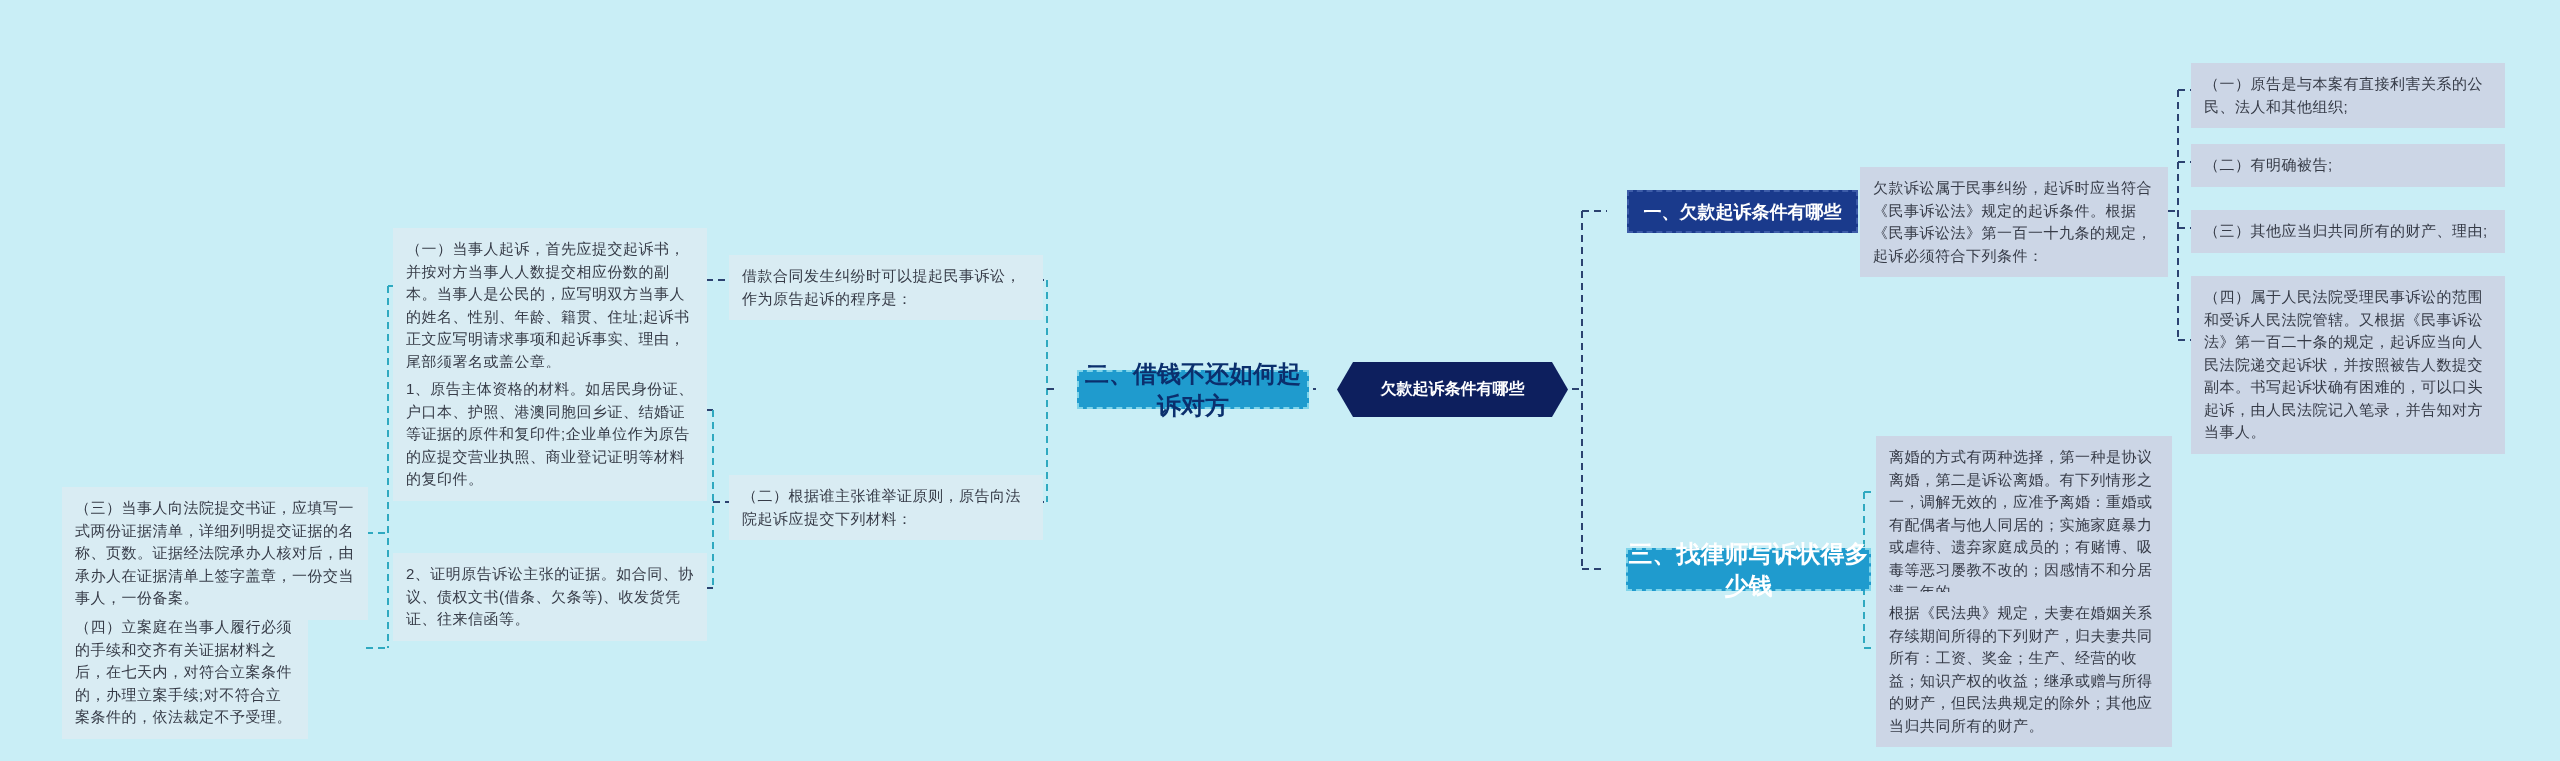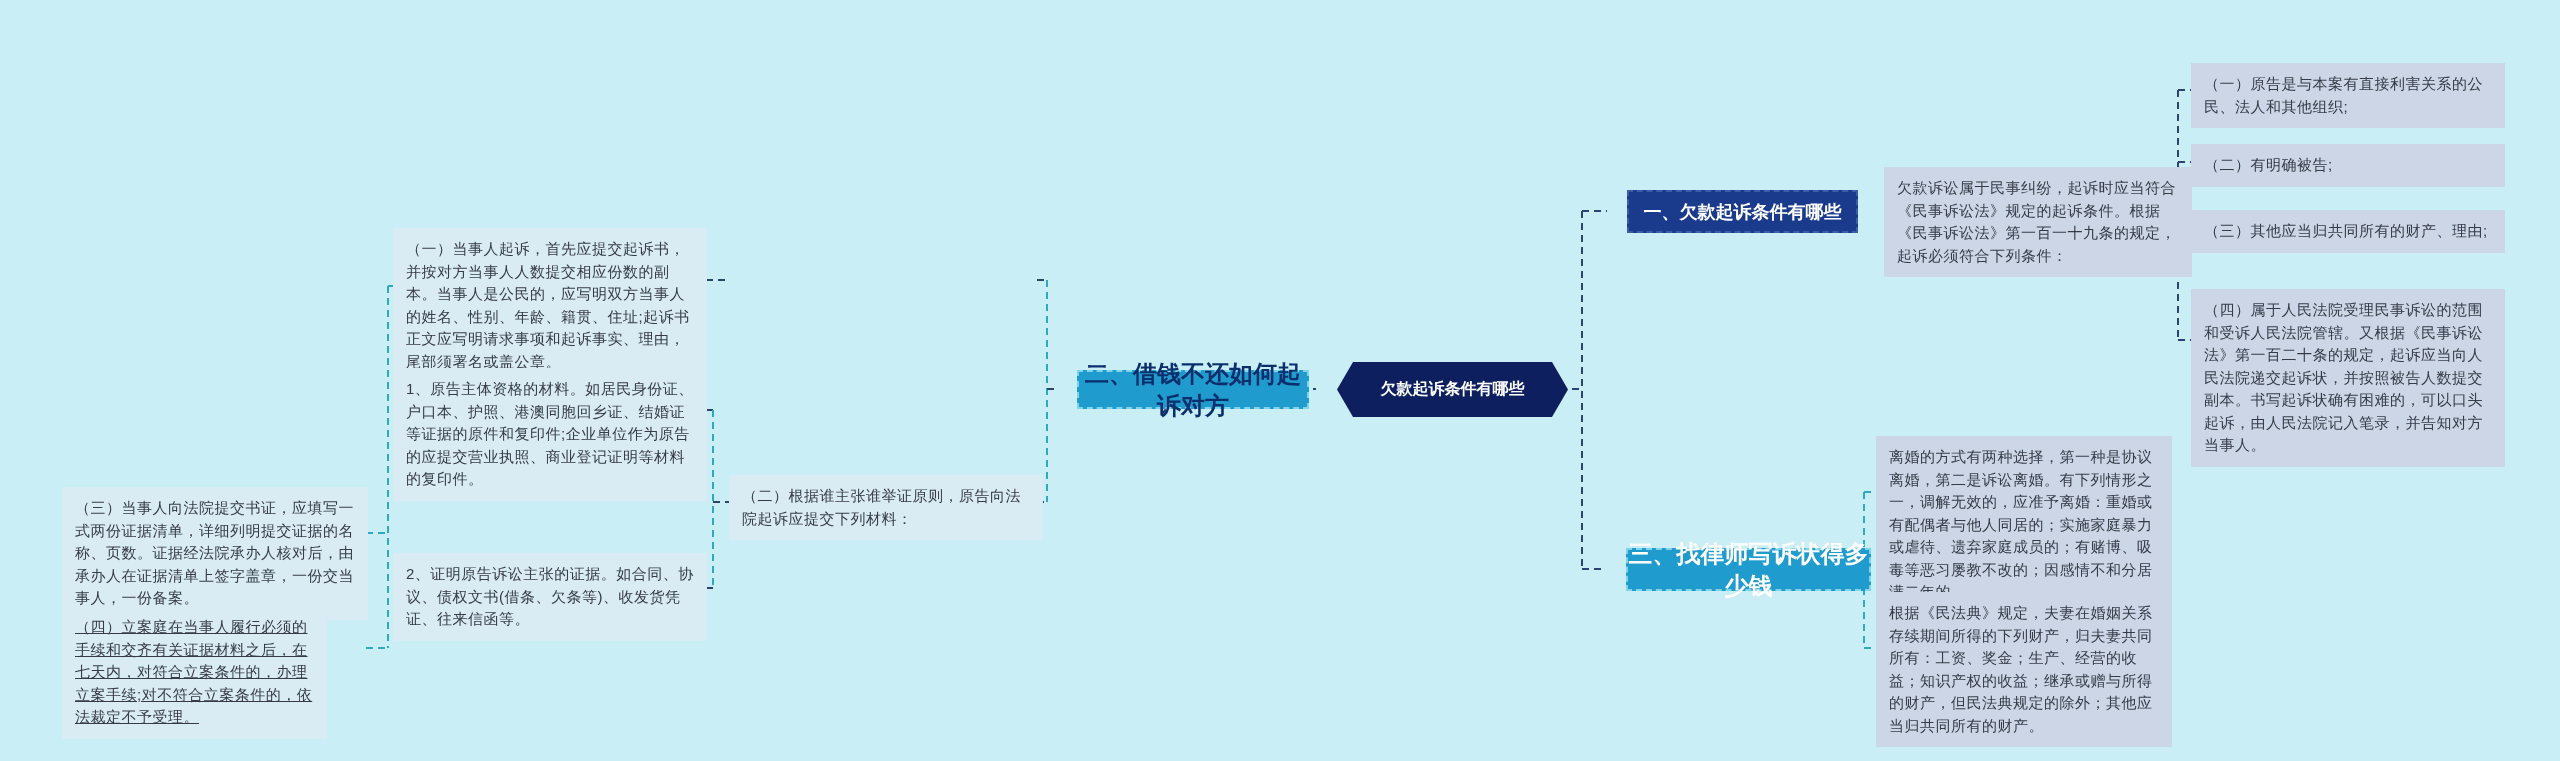--- a/index.html
+++ b/index.html
@@ -102,29 +102,30 @@
     <line class="edge teal" x1="1864" y1="492" x2="1875" y2="492"></line>
     <line class="edge teal" x1="1864" y1="648" x2="1875" y2="648"></line>
   </svg>
 
   <div class="node center" style="left:1317px;top:362px;width:231px;height:55px;">欠款起诉条件有哪些</div>
 
   <div class="node dark" style="left:1607px;top:190px;width:231px;height:43px;">一、欠款起诉条件有哪些</div>
   <div class="node light navy-text" style="left:1057px;top:370px;width:232px;height:39px;">二、借钱不还如何起诉对方</div>
   <div class="node light white-text" style="left:1606px;top:548px;width:245px;height:43px;">三、找律师写诉状得多少钱</div>
 
+  <div class="note left-bg" style="left:729px;top:255px;width:314px;">借款合同发生纠纷时可以提起民事诉讼，作为原告起诉的程序是：</div>
   <div class="note left-bg" style="left:393px;top:228px;width:314px;">（一）当事人起诉，首先应提交起诉书，并按对方当事人人数提交相应份数的副本。当事人是公民的，应写明双方当事人的姓名、性别、年龄、籍贯、住址;起诉书正文应写明请求事项和起诉事实、理由，尾部须署名或盖公章。</div>
   <div class="note left-bg" style="left:729px;top:475px;width:314px;">（二）根据谁主张谁举证原则，原告向法院起诉应提交下列材料：</div>
   <div class="note left-bg" style="left:393px;top:368px;width:314px;">1、原告主体资格的材料。如居民身份证、户口本、护照、港澳同胞回乡证、结婚证等证据的原件和复印件;企业单位作为原告的应提交营业执照、商业登记证明等材料的复印件。</div>
   <div class="note left-bg" style="left:393px;top:553px;width:314px;">2、证明原告诉讼主张的证据。如合同、协议、债权文书(借条、欠条等)、收发货凭证、往来信函等。</div>
   <div class="note left-bg" style="left:62px;top:487px;width:306px;">（三）当事人向法院提交书证，应填写一式两份证据清单，详细列明提交证据的名称、页数。证据经法院承办人核对后，由承办人在证据清单上签字盖章，一份交当事人，一份备案。</div>
-  <div class="note left-bg" style="left:62px;top:606px;width:265px;text-decoration:underline;">（四）立案庭在当事人履行必须的手续和交齐有关证据材料之后，在七天内，对符合立案条件的，办理立案手续;对不符合立案条件的，依法裁定不予受理。</div>
+  <div class="note left-bg" style="left:62px;top:606px;width:246px;">（四）立案庭在当事人履行必须的手续和交齐有关证据材料之后，在七天内，对符合立案条件的，办理立案手续;对不符合立案条件的，依法裁定不予受理。</div>
 
-  <div class="note right-bg" style="left:1860px;top:167px;width:308px;margin-left:24px;">欠款诉讼属于民事纠纷，起诉时应当符合《民事诉讼法》规定的起诉条件。根据《民事诉讼法》第一百一十九条的规定，起诉必须符合下列条件：</div>
+  <div class="note right-bg" style="left:1860px;top:167px;width:308px;">欠款诉讼属于民事纠纷，起诉时应当符合《民事诉讼法》规定的起诉条件。根据《民事诉讼法》第一百一十九条的规定，起诉必须符合下列条件：</div>
   <div class="note right-bg" style="left:2191px;top:63px;width:314px;">（一）原告是与本案有直接利害关系的公民、法人和其他组织;</div>
   <div class="note right-bg" style="left:2191px;top:144px;width:314px;">（二）有明确被告;</div>
   <div class="note right-bg" style="left:2191px;top:210px;width:314px;">（三）其他应当归共同所有的财产、理由;</div>
-  <div class="note right-bg" style="left:2191px;top:276px;width:314px;margin-top:13px;">（四）属于人民法院受理民事诉讼的范围和受诉人民法院管辖。又根据《民事诉讼法》第一百二十条的规定，起诉应当向人民法院递交起诉状，并按照被告人数提交副本。书写起诉状确有困难的，可以口头起诉，由人民法院记入笔录，并告知对方当事人。</div>
+  <div class="note right-bg" style="left:2191px;top:276px;width:314px;">（四）属于人民法院受理民事诉讼的范围和受诉人民法院管辖。又根据《民事诉讼法》第一百二十条的规定，起诉应当向人民法院递交起诉状，并按照被告人数提交副本。书写起诉状确有困难的，可以口头起诉，由人民法院记入笔录，并告知对方当事人。</div>
 
   <div class="note right-bg" style="left:1876px;top:436px;width:296px;">离婚的方式有两种选择，第一种是协议离婚，第二是诉讼离婚。有下列情形之一，调解无效的，应准予离婚：重婚或有配偶者与他人同居的；实施家庭暴力或虐待、遗弃家庭成员的；有赌博、吸毒等恶习屡教不改的；因感情不和分居满二年的。</div>
   <div class="note right-bg" style="left:1876px;top:592px;width:296px;">根据《民法典》规定，夫妻在婚姻关系存续期间所得的下列财产，归夫妻共同所有：工资、奖金；生产、经营的收益；知识产权的收益；继承或赠与所得的财产，但民法典规定的除外；其他应当归共同所有的财产。</div>
 
 </div>
 
 </body></html>

